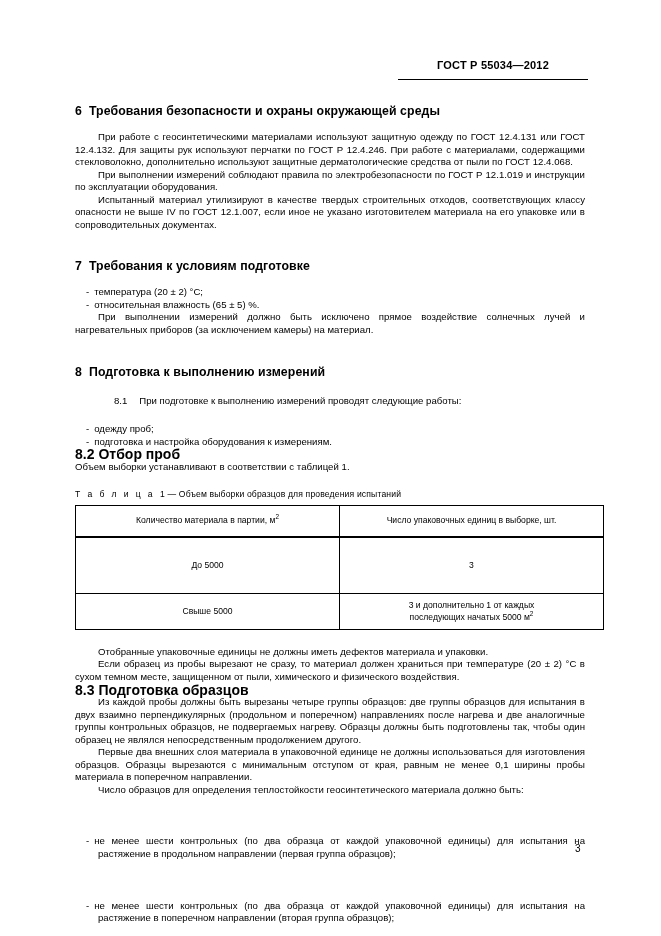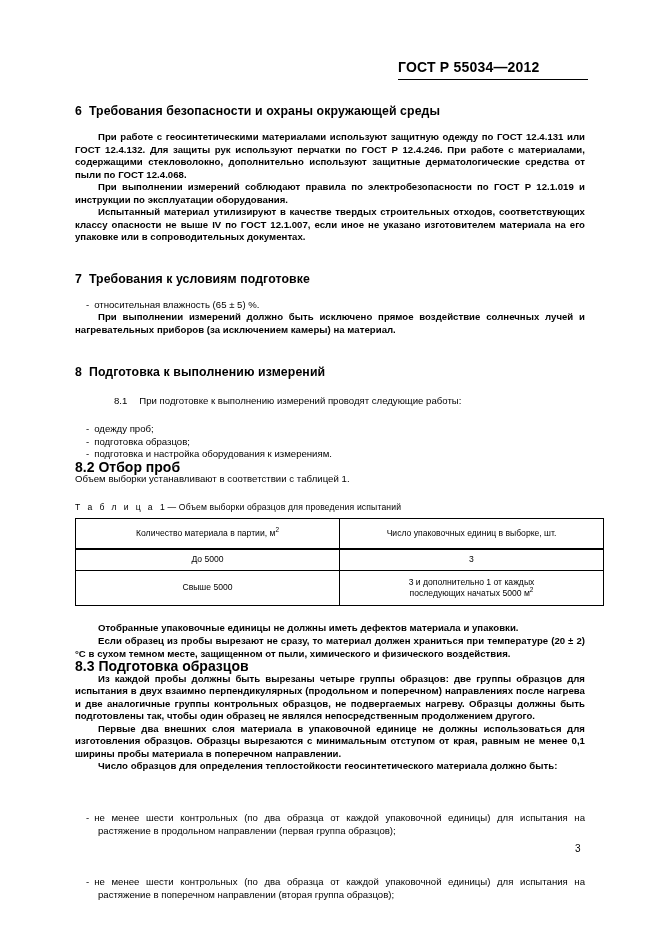--- a/index.html
+++ b/index.html
@@ -22,22 +22,22 @@
     height: 936px;
     background: #fff;
   }
 
   
   .header {
     position: absolute;
     left: 398px;
     top: 59px;
     width: 190px;
-    text-align: left;
-    font-size: 14px;
+    text-align: center;
+    font-size: 11px;
     font-weight: bold;
     letter-spacing: 0.2px;
     white-space: nowrap;
   }
   .header-rule {
     position: absolute;
     left: 398px;
     top: 79px;
     width: 190px;
     height: 1px;
@@ -65,21 +65,21 @@
 
   p.body {
     font-size: 9.6px;
     line-height: 12.55px;
     margin: 0;
     padding: 0;
     text-align: justify;
     text-justify: inter-word;
     letter-spacing: 0.03px;
   }
-  p.indent { text-indent: 23px; font-weight: bold; }
+  p.indent { text-indent: 23px; }
   p.noindent { text-indent: 0; }
 
   .dash-item {
     font-size: 9.6px;
     line-height: 12.55px;
     margin: 0;
     padding: 0 0 0 11px;
     text-indent: 0;
   }
   .dash-item.wide {
@@ -131,21 +131,21 @@
     font-size: 8.6px;
     line-height: 11.4px;
     text-align: center;
     vertical-align: middle;
     padding: 5px 4px;
   }
   table.data tr.head td {
     padding: 9px 4px;
     border-bottom-width: 2px;
   }
-  table.data tr.r1 td { padding: 4px 4px; }
+  table.data tr.r1 td { padding: 22px 4px; }
   table.data tr.r2 td { padding: 6px 4px; }
   table.data td.c1 { width: 255px; }
   table.data td.c2 { width: 255px; }
   sup { font-size: 6.4px; vertical-align: super; line-height: 0; }
 
   
   .page-number {
     position: absolute;
     left: 575px;
     top: 843px;
@@ -170,32 +170,32 @@
     <p class="body indent">При работе с геосинтетическими материалами используют защитную одежду по ГОСТ 12.4.131 или ГОСТ 12.4.132. Для защиты рук используют перчатки по ГОСТ Р 12.4.246. При работе с материалами, содержащими стекловолокно, дополнительно используют защитные дерматологические средства от пыли по ГОСТ 12.4.068.</p>
     <p class="body indent">При выполнении измерений соблюдают правила по электробезопасности по ГОСТ Р 12.1.019 и инструкции по эксплуатации оборудования.</p>
     <p class="body indent">Испытанный материал утилизируют в качестве твердых строительных отходов, соответствующих классу опасности не выше IV по ГОСТ 12.1.007, если иное не указано изготовителем материала на его упаковке или в сопроводительных документах.</p>
 
     <div class="gap-l"></div>
 
     <h2 class="section">
       <span class="num">7</span><span>Требования к условиям подготовке</span>
     </h2>
 
+    <p class="dash-item"><span class="dash">-</span><span>температура (20 ± 2) °С;</span></p>
     <p class="dash-item"><span class="dash">-</span><span>относительная влажность (65 ± 5) %.</span></p>
     <p class="body indent">При выполнении измерений должно быть исключено прямое воздействие солнечных лучей и нагревательных приборов (за исключением камеры) на материал.</p>
 
     <div class="gap-l"></div>
 
     <h2 class="section">
       <span class="num">8</span><span>Подготовка к выполнению измерений</span>
     </h2>
 
     <p class="para-81"><span class="pnum">8.1</span><span>При подготовке к выполнению измерений проводят следующие работы:</span></p>
     <p class="dash-item"><span class="dash">-</span><span>одежду проб;</span></p>
-    <p class="dash-item"><span class="dash">-</span><span>подготовка образцов;</span></p>
     <p class="dash-item"><span class="dash">-</span><span>подготовка и настройка оборудования к измерениям.</span></p>
 
     <p class="sub-head"><span class="snum">8.2</span><span>Отбор проб</span></p>
     <p class="body noindent">Объем выборки устанавливают в соответствии с таблицей 1.</p>
 
     <div class="gap-m"></div>
 
     <p class="tbl-caption"><span class="spaced">Т а б л и ц а</span>&nbsp;&nbsp;<span>1</span>&nbsp;<span>—</span>&nbsp;<span>Объем выборки образцов для проведения испытаний</span></p>
 
     <table class="data">

